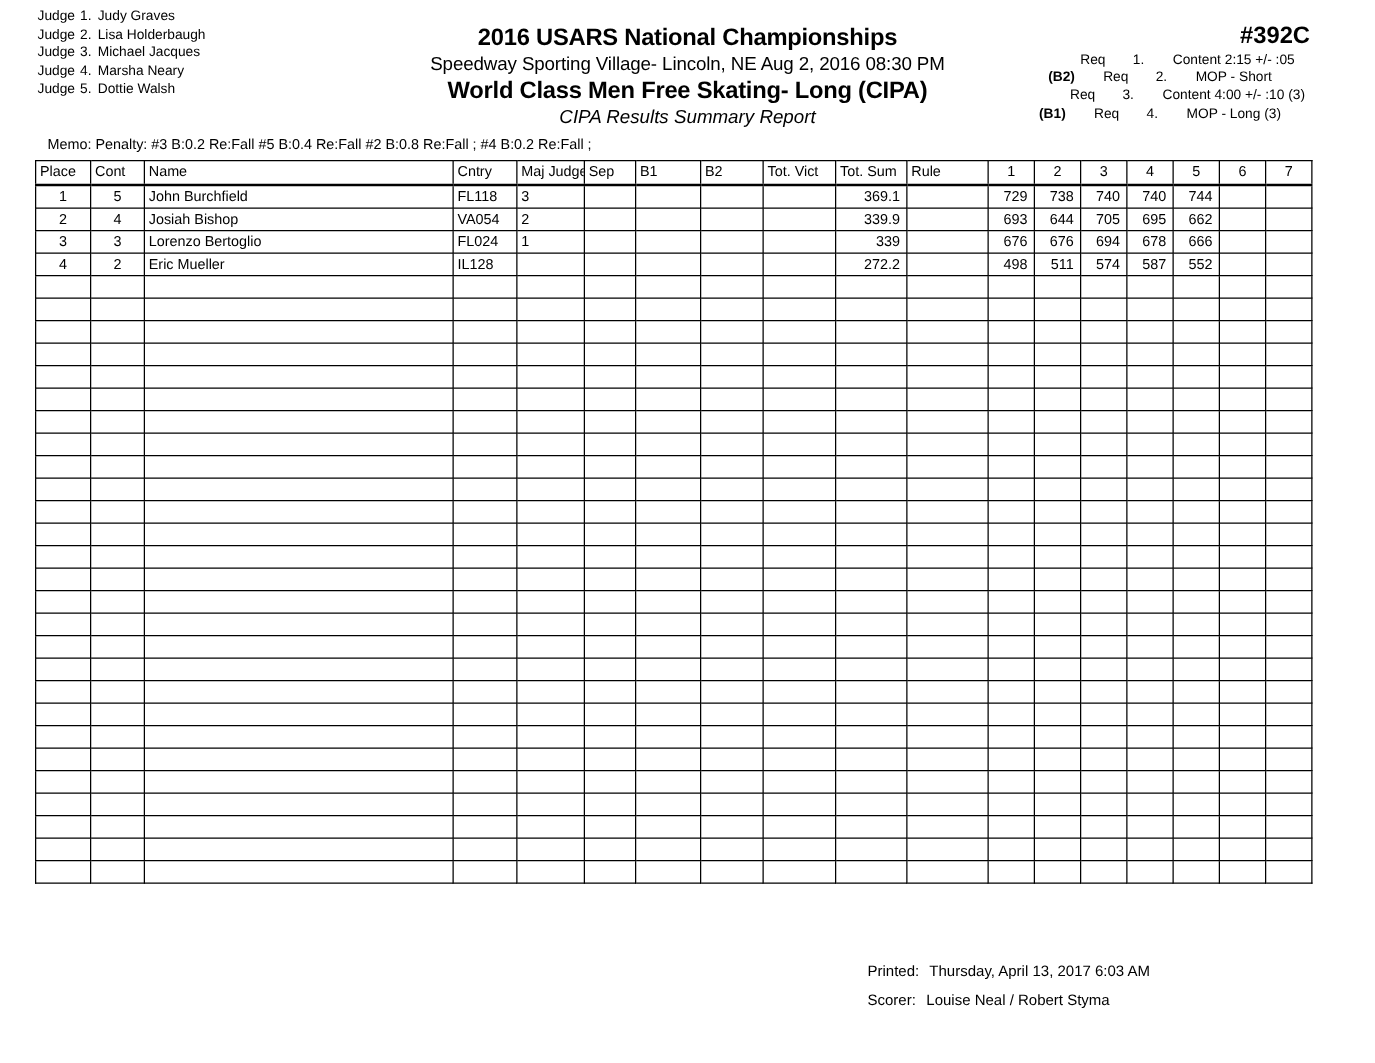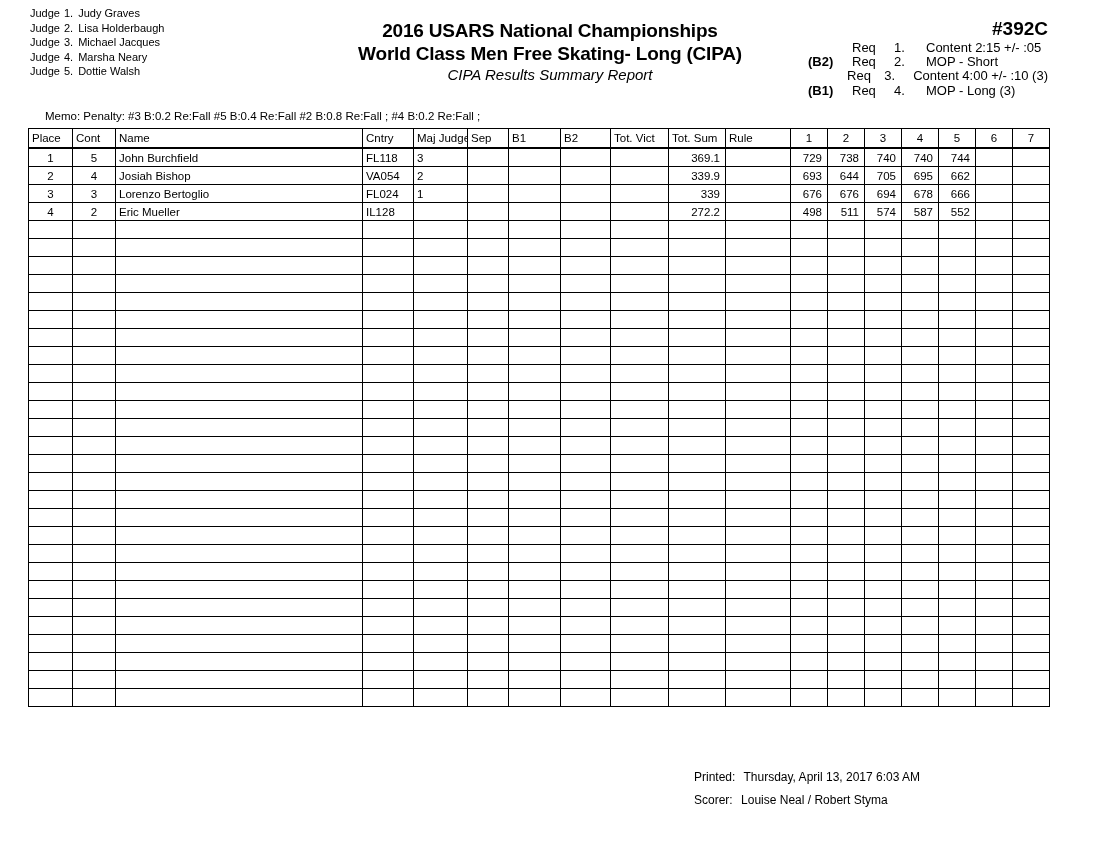--- a/index.html
+++ b/index.html
@@ -70,36 +70,36 @@
     width: 240px;
     text-align: right;
   }
   #bib-number {
     font-size: 19px;
     font-weight: bold;
     line-height: 22px;
     margin-bottom: 1px;
   }
   .req-line {
-    font-size: 13px;
+    font-size: 11px;
     line-height: 14.2px;
     white-space: nowrap;
     display: flex;
-    justify-content: flex-start;
+    justify-content: center;
     gap: 12px;
   }
   .req-b   { width: 32px; text-align: left; font-weight: bold; }
   .req-lbl { width: 30px; text-align: left; }
   .req-n   { width: 20px; text-align: left; }
   .req-txt { text-align: left; }
 
   
   #memo {
     position: absolute;
-    left: 45px;
+    left: 38px;
     top: 110px;
     font-size: 11.5px;
     white-space: nowrap;
   }
 
   
   #results-table {
     position: absolute;
     left: 28px;
     top: 128px;
@@ -147,20 +147,21 @@
 <div id="judges">
     <div class="judge-line"><span class="judge-word">Judge</span><span class="judge-num">1.</span><span>Judy Graves</span></div>
     <div class="judge-line"><span class="judge-word">Judge</span><span class="judge-num">2.</span><span>Lisa Holderbaugh</span></div>
     <div class="judge-line"><span class="judge-word">Judge</span><span class="judge-num">3.</span><span>Michael Jacques</span></div>
     <div class="judge-line"><span class="judge-word">Judge</span><span class="judge-num">4.</span><span>Marsha Neary</span></div>
     <div class="judge-line"><span class="judge-word">Judge</span><span class="judge-num">5.</span><span>Dottie Walsh</span></div>
   </div>
 
 <div id="title-block">
   <div id="event-title">2016 USARS National Championships</div>
+  <div id="venue-line">Speedway Sporting Village- Lincoln, NE  Aug 2, 2016  08:30 PM</div>
   <div id="class-title">World Class Men Free Skating- Long (CIPA)</div>
   <div id="report-subtitle">CIPA Results Summary Report</div>
 </div>
 
 <div id="req-block">
   <div id="bib-number">#392C</div>
   <div id="req-list">
       <div class="req-line">
         <span class="req-b"></span>
         <span class="req-lbl">Req</span>

